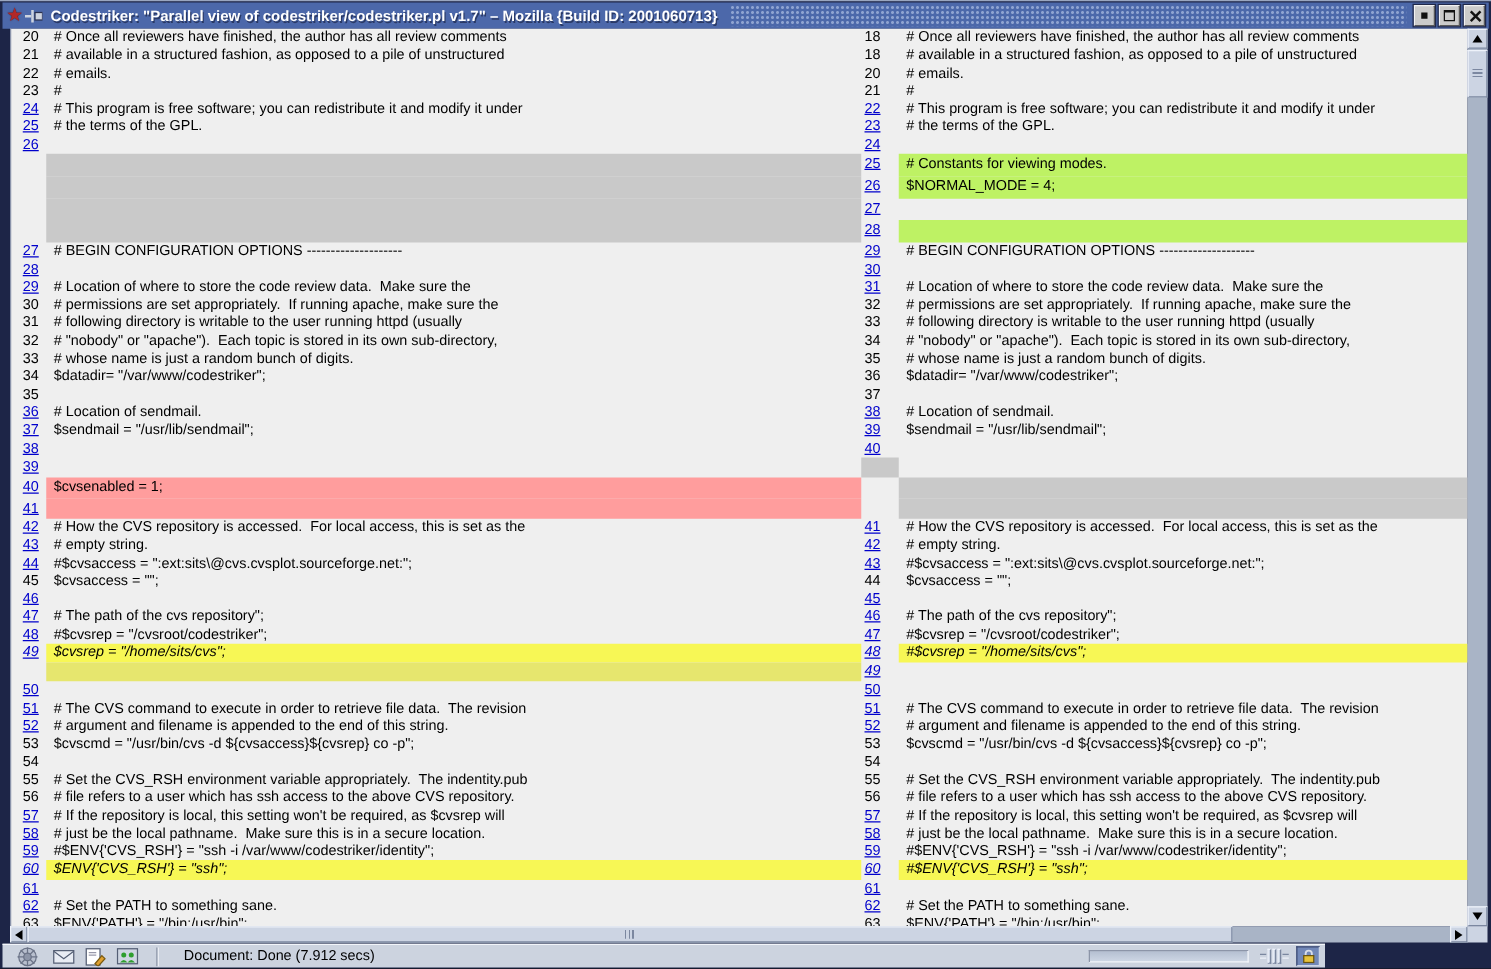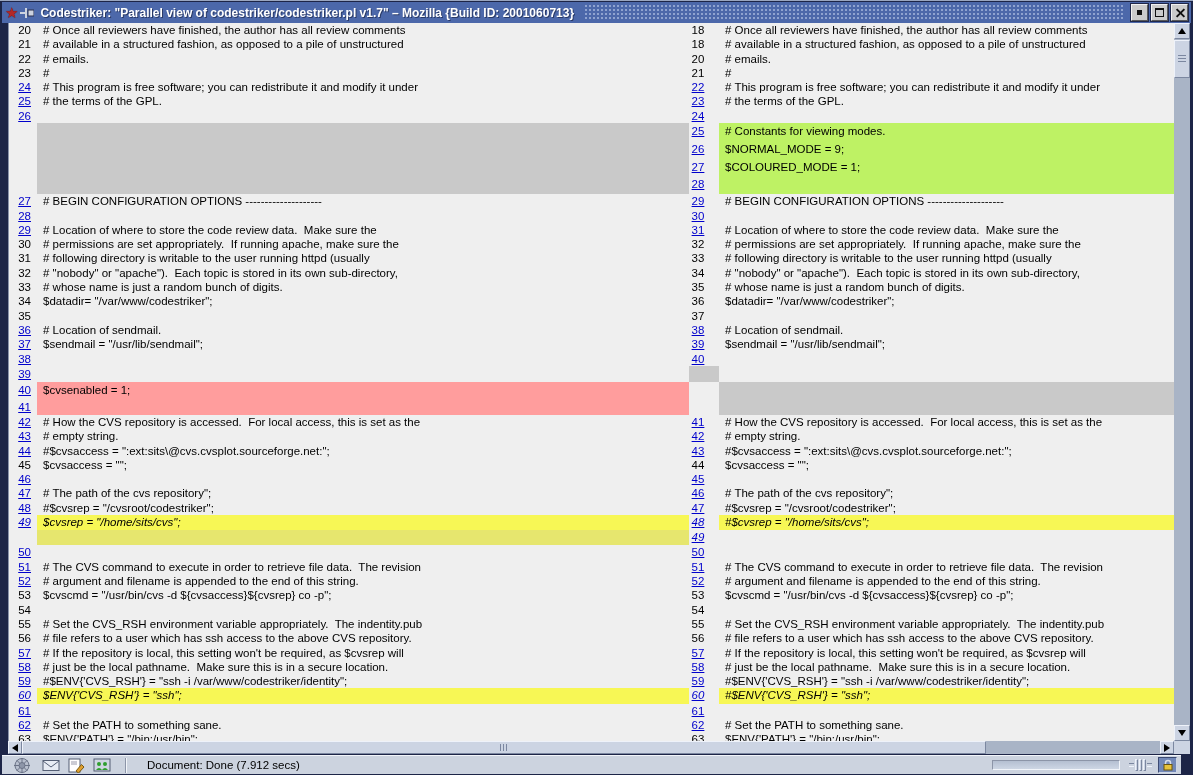--- a/index.html
+++ b/index.html
@@ -62,21 +62,21 @@
   .hscroll{position:absolute;left:0;top:0;width:1166px;height:13px;background:#a9b4c6;}
   .hs-left{left:0;top:0;width:14px;height:13px;}
   .hs-right{right:0;top:0;width:14px;height:13px;}
   .hs-thumb{position:absolute;left:14px;top:0;width:964px;height:13px;background:#ccd4e3;cursor:pointer;
             border:1px solid;border-color:#eef2fa #7b87a0 #7b87a0 #eef2fa;
             display:flex;align-items:center;justify-content:center;}
   .grip-v{width:8px;height:7px;
           background:repeating-linear-gradient(90deg,#7b87a0 0 1px, rgba(0,0,0,0) 1px 3px);}
   .corner{position:absolute;right:0;top:0;width:16px;height:13px;background:#ccd4e3;}
   
-  .statusbar{position:absolute;left:2px;top:754px;width:1179px;height:19px;background:#ccd3df;
+  .statusbar{position:absolute;left:2px;top:754px;width:1058px;height:19px;background:#ccd3df;
              border-top:1px solid #f2f5fa;display:flex;align-items:center;}
   .sb-icons{display:flex;align-items:center;gap:8px;padding:0 8px 0 8px;}
   .sb-icon{display:flex;align-items:center;cursor:pointer;}
   .sb-sep{width:2px;height:15px;border-left:1px solid #8c95a8;border-right:1px solid #f2f5fa;margin:0 6px;}
   .sb-text{font-size:11.5px;color:#000;padding-left:14px;white-space:nowrap;}
   .sb-spacer{flex:1;}
   .progress{width:128px;height:10px;border:1px solid;border-color:#8c95a8 #f2f5fa #f2f5fa #8c95a8;
             background:linear-gradient(#b4bfd1,#cdd6e4);margin-right:8px;}
   .grippy{width:24px;height:12px;display:flex;align-items:center;justify-content:center;gap:1px;margin-right:6px;cursor:pointer;}
   .grippy i{display:block;width:3px;height:12px;background:#ccd4e3;
@@ -162,27 +162,26 @@
           <div class="row r-green">
             <div class="cell lnum"></div>
             <div class="cell lcode bg-gray"></div>
             <div class="cell rnum"><span class="link">25</span></div>
             <div class="cell rcode bg-green"># Constants for viewing modes.</div>
           </div>
           <div class="row r-green">
             <div class="cell lnum"></div>
             <div class="cell lcode bg-gray"></div>
             <div class="cell rnum"><span class="link">26</span></div>
-            <div class="cell rcode bg-green">$NORMAL_MODE = 9;</div>
+            <div class="cell rcode bg-green">$NORMAL_MODE = 4;</div>
           </div>
           <div class="row r-green">
             <div class="cell lnum"></div>
             <div class="cell lcode bg-gray"></div>
             <div class="cell rnum"><span class="link">27</span></div>
-            <div class="cell rcode bg-green">$COLOURED_MODE = 1;</div>
           </div>
           <div class="row r-green">
             <div class="cell lnum"></div>
             <div class="cell lcode bg-gray"></div>
             <div class="cell rnum"><span class="link">28</span></div>
             <div class="cell rcode bg-green"></div>
           </div>
           <div class="row">
             <div class="cell lnum"><span class="link">27</span></div>
             <div class="cell lcode"># BEGIN CONFIGURATION OPTIONS --------------------</div>

